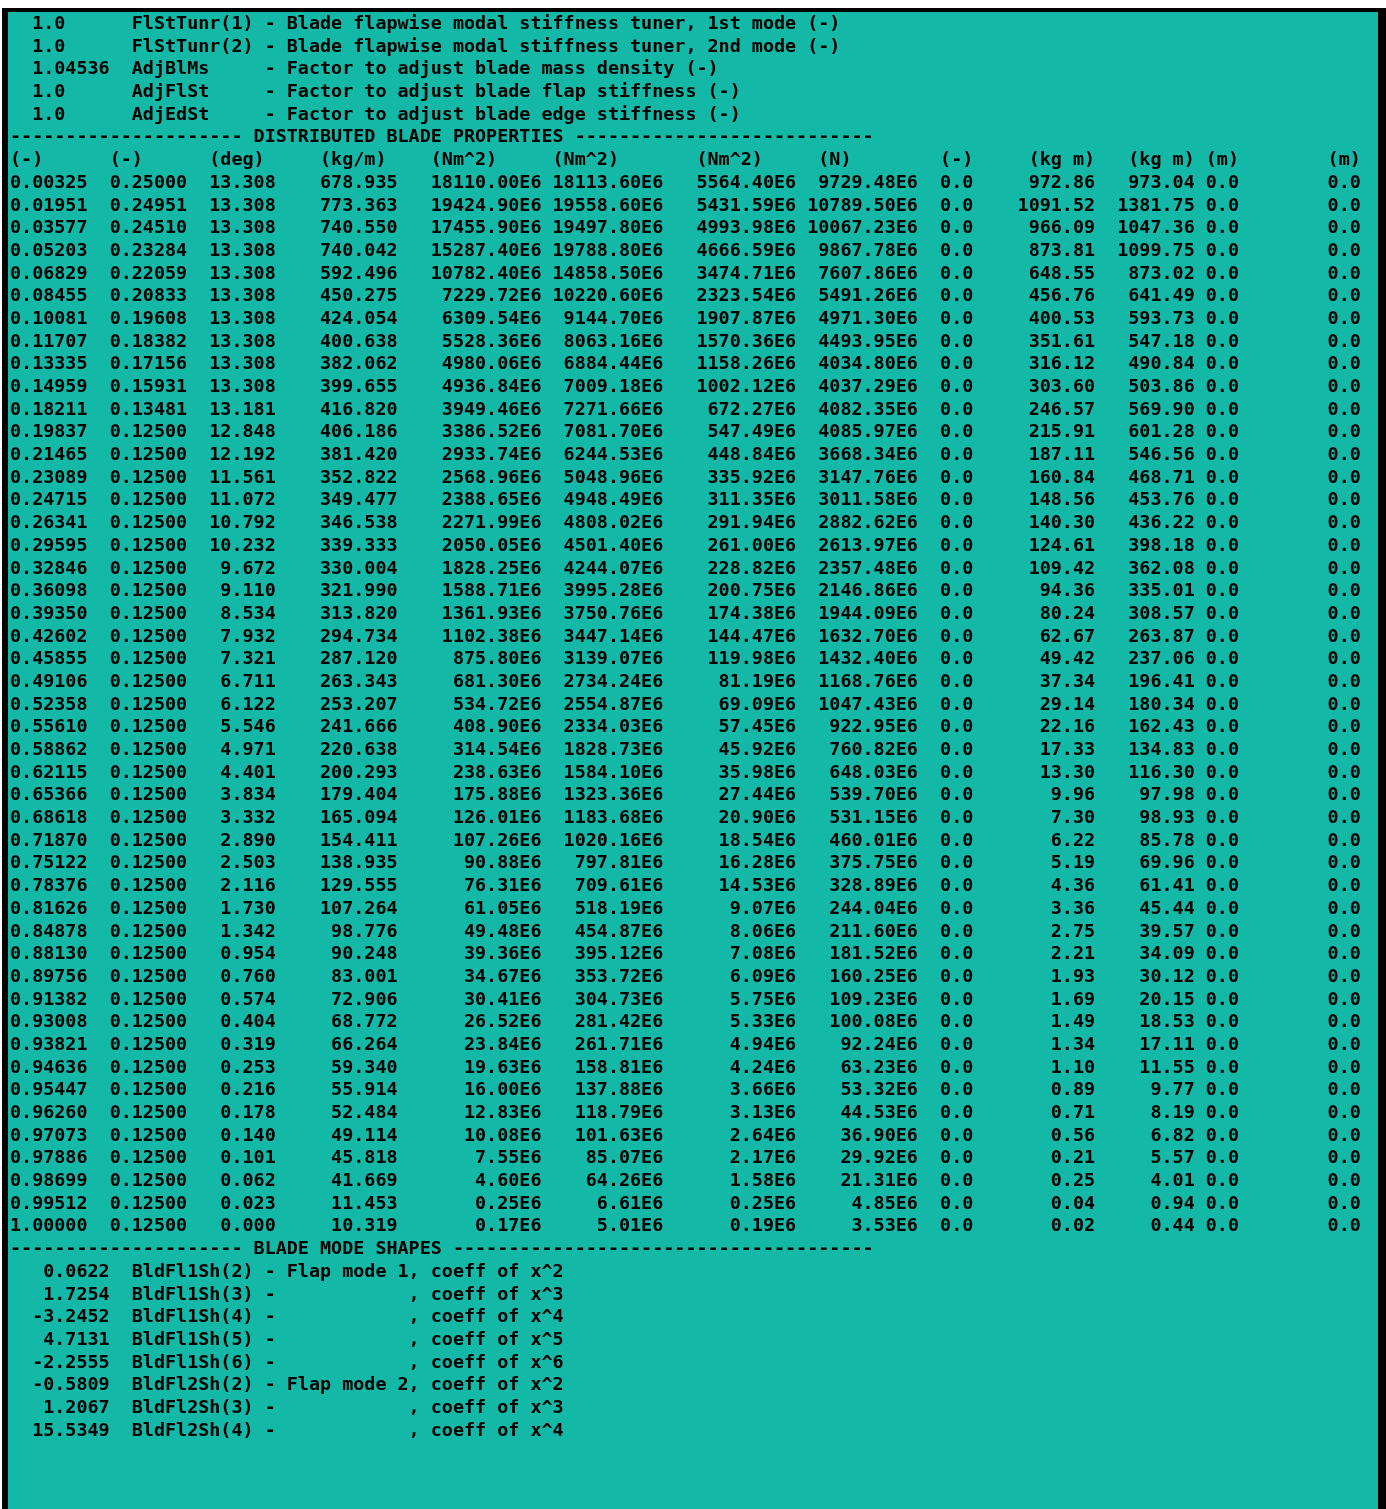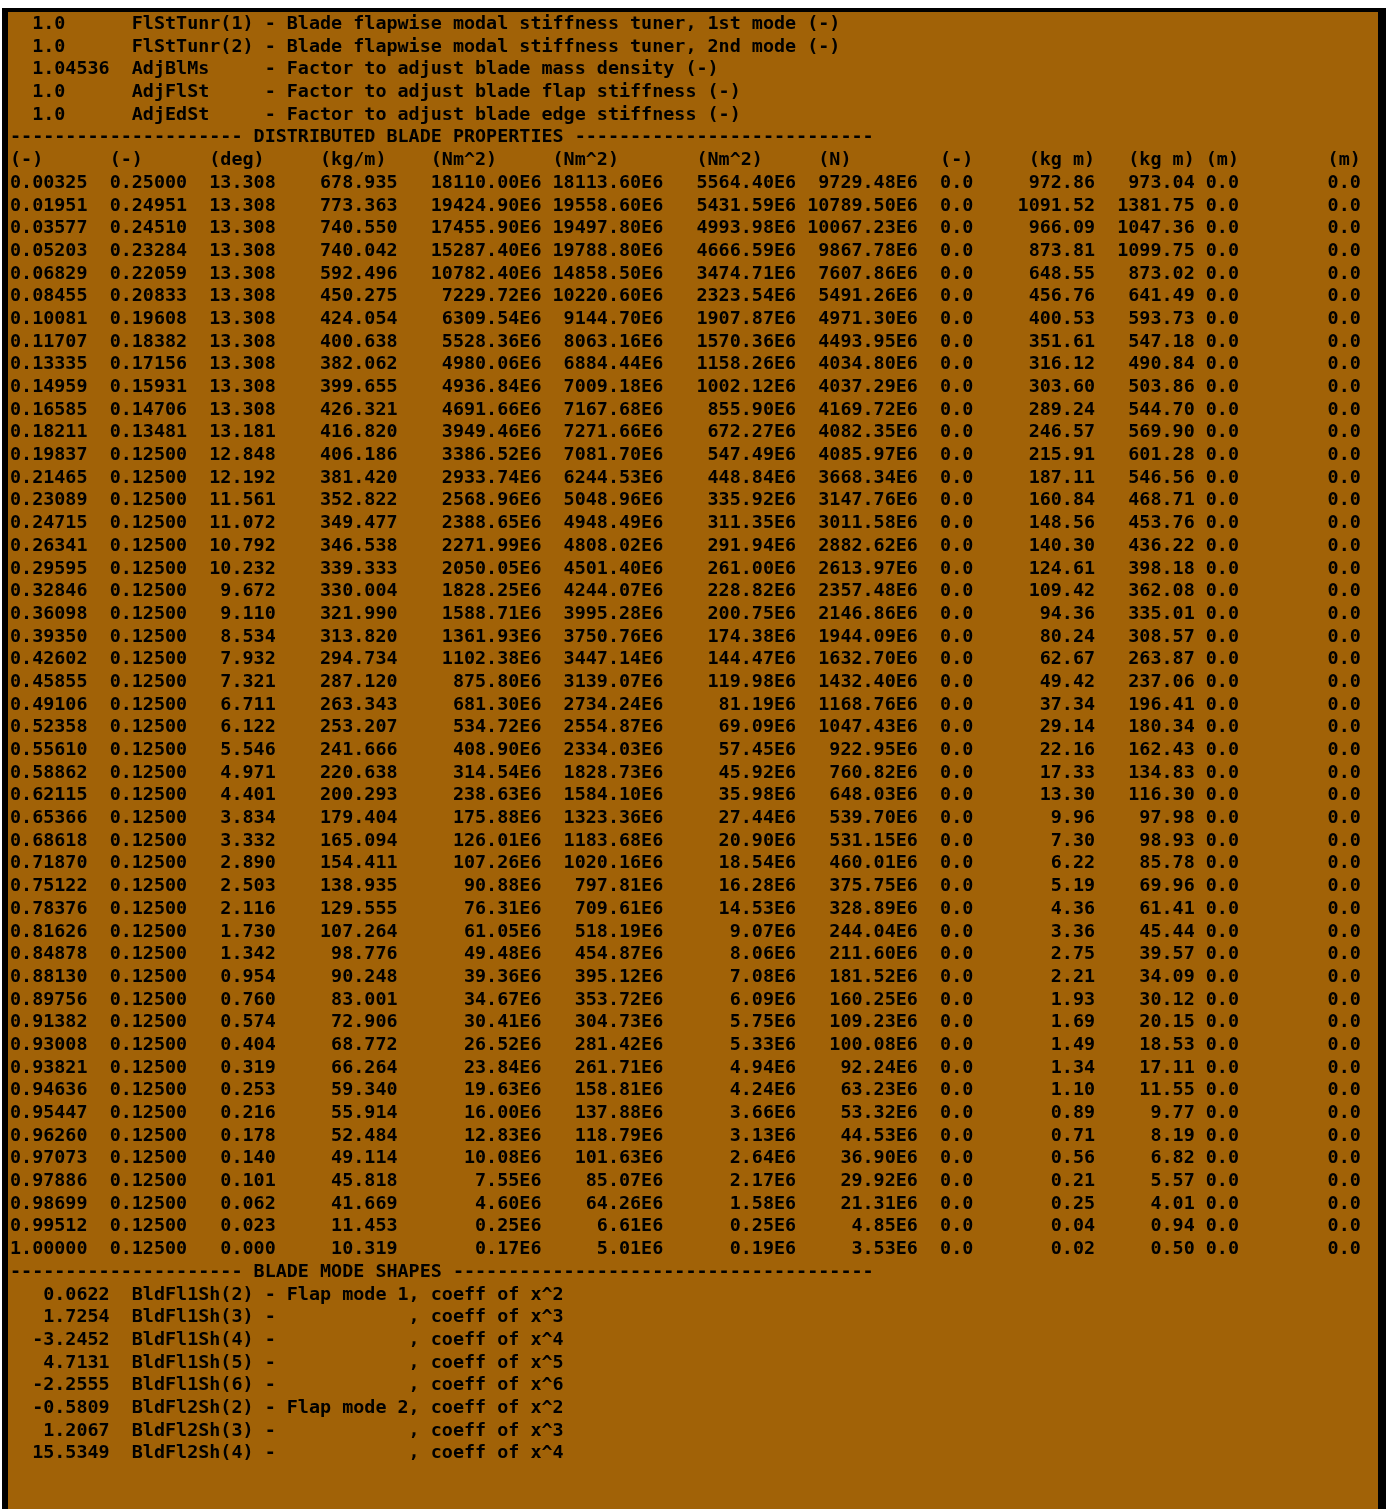--- a/index.html
+++ b/index.html
@@ -9,21 +9,21 @@
     overflow: hidden;
   }
   .page {
     margin: 8px 0 0 2px;
     border-top: 4px solid #000;
     border-left: 6px solid #000;
     border-right: 8px solid #000;
     width: 1370px;
     height: 1497px;
     overflow: hidden;
-    background: #a16207;
+    background: #14b8a6;
   }
   .content {
     padding-left: 2px;
   }
   .line {
     white-space: pre;
     font-family: "DejaVu Sans Mono", "Liberation Mono", monospace;
     font-weight: 700;
     font-size: 18.4px;
     line-height: 22.7px;
@@ -46,21 +46,20 @@
       <div class="line">0.00325  0.25000  13.308    678.935   18110.00E6 18113.60E6   5564.40E6  9729.48E6  0.0     972.86   973.04 0.0        0.0</div>
       <div class="line">0.01951  0.24951  13.308    773.363   19424.90E6 19558.60E6   5431.59E6 10789.50E6  0.0    1091.52  1381.75 0.0        0.0</div>
       <div class="line">0.03577  0.24510  13.308    740.550   17455.90E6 19497.80E6   4993.98E6 10067.23E6  0.0     966.09  1047.36 0.0        0.0</div>
       <div class="line">0.05203  0.23284  13.308    740.042   15287.40E6 19788.80E6   4666.59E6  9867.78E6  0.0     873.81  1099.75 0.0        0.0</div>
       <div class="line">0.06829  0.22059  13.308    592.496   10782.40E6 14858.50E6   3474.71E6  7607.86E6  0.0     648.55   873.02 0.0        0.0</div>
       <div class="line">0.08455  0.20833  13.308    450.275    7229.72E6 10220.60E6   2323.54E6  5491.26E6  0.0     456.76   641.49 0.0        0.0</div>
       <div class="line">0.10081  0.19608  13.308    424.054    6309.54E6  9144.70E6   1907.87E6  4971.30E6  0.0     400.53   593.73 0.0        0.0</div>
       <div class="line">0.11707  0.18382  13.308    400.638    5528.36E6  8063.16E6   1570.36E6  4493.95E6  0.0     351.61   547.18 0.0        0.0</div>
       <div class="line">0.13335  0.17156  13.308    382.062    4980.06E6  6884.44E6   1158.26E6  4034.80E6  0.0     316.12   490.84 0.0        0.0</div>
       <div class="line">0.14959  0.15931  13.308    399.655    4936.84E6  7009.18E6   1002.12E6  4037.29E6  0.0     303.60   503.86 0.0        0.0</div>
-      <div class="line">0.16585  0.14706  13.308    426.321    4691.66E6  7167.68E6    855.90E6  4169.72E6  0.0     289.24   544.70 0.0        0.0</div>
       <div class="line">0.18211  0.13481  13.181    416.820    3949.46E6  7271.66E6    672.27E6  4082.35E6  0.0     246.57   569.90 0.0        0.0</div>
       <div class="line">0.19837  0.12500  12.848    406.186    3386.52E6  7081.70E6    547.49E6  4085.97E6  0.0     215.91   601.28 0.0        0.0</div>
       <div class="line">0.21465  0.12500  12.192    381.420    2933.74E6  6244.53E6    448.84E6  3668.34E6  0.0     187.11   546.56 0.0        0.0</div>
       <div class="line">0.23089  0.12500  11.561    352.822    2568.96E6  5048.96E6    335.92E6  3147.76E6  0.0     160.84   468.71 0.0        0.0</div>
       <div class="line">0.24715  0.12500  11.072    349.477    2388.65E6  4948.49E6    311.35E6  3011.58E6  0.0     148.56   453.76 0.0        0.0</div>
       <div class="line">0.26341  0.12500  10.792    346.538    2271.99E6  4808.02E6    291.94E6  2882.62E6  0.0     140.30   436.22 0.0        0.0</div>
       <div class="line">0.29595  0.12500  10.232    339.333    2050.05E6  4501.40E6    261.00E6  2613.97E6  0.0     124.61   398.18 0.0        0.0</div>
       <div class="line">0.32846  0.12500   9.672    330.004    1828.25E6  4244.07E6    228.82E6  2357.48E6  0.0     109.42   362.08 0.0        0.0</div>
       <div class="line">0.36098  0.12500   9.110    321.990    1588.71E6  3995.28E6    200.75E6  2146.86E6  0.0      94.36   335.01 0.0        0.0</div>
       <div class="line">0.39350  0.12500   8.534    313.820    1361.93E6  3750.76E6    174.38E6  1944.09E6  0.0      80.24   308.57 0.0        0.0</div>
@@ -83,21 +82,21 @@
       <div class="line">0.91382  0.12500   0.574     72.906      30.41E6   304.73E6      5.75E6   109.23E6  0.0       1.69    20.15 0.0        0.0</div>
       <div class="line">0.93008  0.12500   0.404     68.772      26.52E6   281.42E6      5.33E6   100.08E6  0.0       1.49    18.53 0.0        0.0</div>
       <div class="line">0.93821  0.12500   0.319     66.264      23.84E6   261.71E6      4.94E6    92.24E6  0.0       1.34    17.11 0.0        0.0</div>
       <div class="line">0.94636  0.12500   0.253     59.340      19.63E6   158.81E6      4.24E6    63.23E6  0.0       1.10    11.55 0.0        0.0</div>
       <div class="line">0.95447  0.12500   0.216     55.914      16.00E6   137.88E6      3.66E6    53.32E6  0.0       0.89     9.77 0.0        0.0</div>
       <div class="line">0.96260  0.12500   0.178     52.484      12.83E6   118.79E6      3.13E6    44.53E6  0.0       0.71     8.19 0.0        0.0</div>
       <div class="line">0.97073  0.12500   0.140     49.114      10.08E6   101.63E6      2.64E6    36.90E6  0.0       0.56     6.82 0.0        0.0</div>
       <div class="line">0.97886  0.12500   0.101     45.818       7.55E6    85.07E6      2.17E6    29.92E6  0.0       0.21     5.57 0.0        0.0</div>
       <div class="line">0.98699  0.12500   0.062     41.669       4.60E6    64.26E6      1.58E6    21.31E6  0.0       0.25     4.01 0.0        0.0</div>
       <div class="line">0.99512  0.12500   0.023     11.453       0.25E6     6.61E6      0.25E6     4.85E6  0.0       0.04     0.94 0.0        0.0</div>
-      <div class="line">1.00000  0.12500   0.000     10.319       0.17E6     5.01E6      0.19E6     3.53E6  0.0       0.02     0.50 0.0        0.0</div>
+      <div class="line">1.00000  0.12500   0.000     10.319       0.17E6     5.01E6      0.19E6     3.53E6  0.0       0.02     0.44 0.0        0.0</div>
       <div class="line">--------------------- BLADE MODE SHAPES --------------------------------------</div>
       <div class="line">   0.0622  BldFl1Sh(2) - Flap mode 1, coeff of x^2</div>
       <div class="line">   1.7254  BldFl1Sh(3) -            , coeff of x^3</div>
       <div class="line">  -3.2452  BldFl1Sh(4) -            , coeff of x^4</div>
       <div class="line">   4.7131  BldFl1Sh(5) -            , coeff of x^5</div>
       <div class="line">  -2.2555  BldFl1Sh(6) -            , coeff of x^6</div>
       <div class="line">  -0.5809  BldFl2Sh(2) - Flap mode 2, coeff of x^2</div>
       <div class="line">   1.2067  BldFl2Sh(3) -            , coeff of x^3</div>
       <div class="line">  15.5349  BldFl2Sh(4) -            , coeff of x^4</div>
     </div>

